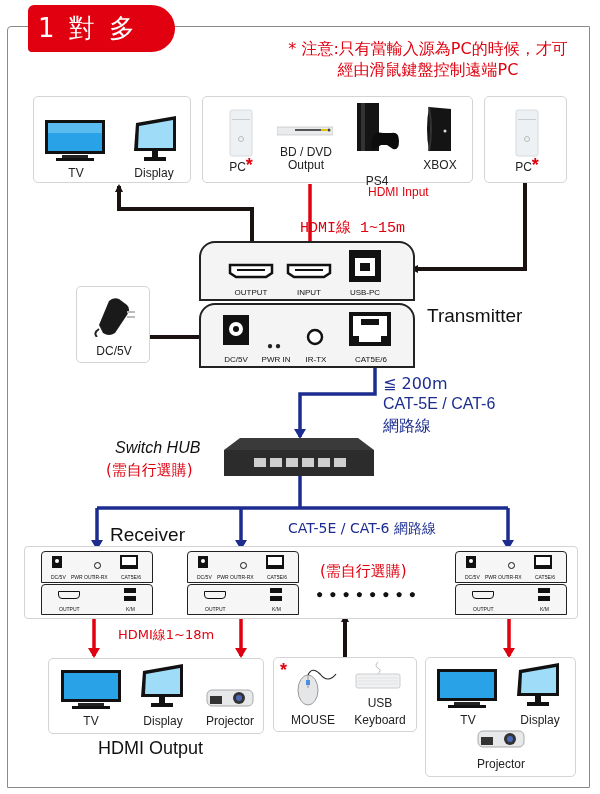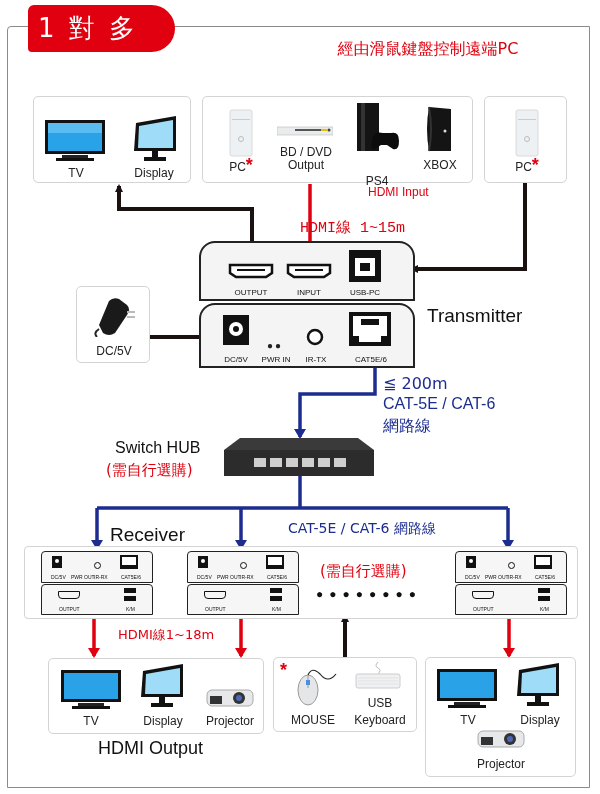--- a/index.html
+++ b/index.html
@@ -30,20 +30,21 @@
   .rx .bot { position: absolute; left: 0; top: 33px; width: 112px; height: 31px; border: 1.5px solid #222; border-radius: 4px 4px 0 0; background: #f6f6f6; }
   .tiny { position: absolute; font-size: 5px; color: #111; }
 </style>
 </head>
 <body>
 
 <div class="frame"></div>
 <div class="title-tab">1 對 多 應用</div>
 
 <div class="note">
+  <div>* 注意:只有當輸入源為PC的時候，才可</div>
   <div>經由滑鼠鍵盤控制遠端PC</div>
 </div>
 
 <svg class="wires" viewBox="0 0 600 794">
   <defs>
     <marker id="ab" markerWidth="8" markerHeight="8" refX="6" refY="4" orient="auto" markerUnits="userSpaceOnUse">
         <path d="M0,0 L8,4 L0,8 z" fill="#1a1111"></path>
       </marker>
     <marker id="ar" markerWidth="10" markerHeight="12" refX="8" refY="6" orient="auto" markerUnits="userSpaceOnUse">
         <path d="M0,0 L10,6 L0,12 z" fill="#e0000f"></path>
@@ -196,21 +197,21 @@
   <rect x="0" y="12" width="150" height="26" fill="#2c2c2c"></rect>
   <g fill="#cfcfcf">
     <rect x="30" y="20" width="12" height="9"></rect>
       <rect x="46" y="20" width="12" height="9"></rect>
       <rect x="62" y="20" width="12" height="9"></rect>
     <rect x="78" y="20" width="12" height="9"></rect>
       <rect x="94" y="20" width="12" height="9"></rect>
       <rect x="110" y="20" width="12" height="9"></rect>
   </g>
 </svg>
-<div class="heading" style="left:115px;top:439px;font-size:16px;">Switch HUB</div>
+<div class="heading" style="left:115px;top:439px;font-size:16px;font-style:italic;">Switch HUB</div>
 <div class="red-text" style="left:106px;top:461px;font-size:15px;font-family:'DejaVu Sans',sans-serif;">(需自行選購)</div>
 
 <div class="heading" style="left:110px;top:524px;font-size:19px;">Receiver</div>
 <div class="blue-text" style="left:288px;top:520px;font-size:14px;font-family:'DejaVu Sans',sans-serif;">CAT-5E / CAT-6 網路線</div>
 
 <div class="recv-strip"></div>
 
 <div class="rx" style="left:41px;top:551px;">
   <div class="top">
     <div style="position:absolute;left:10px;top:4px;width:10px;height:12px;background:#111;">

